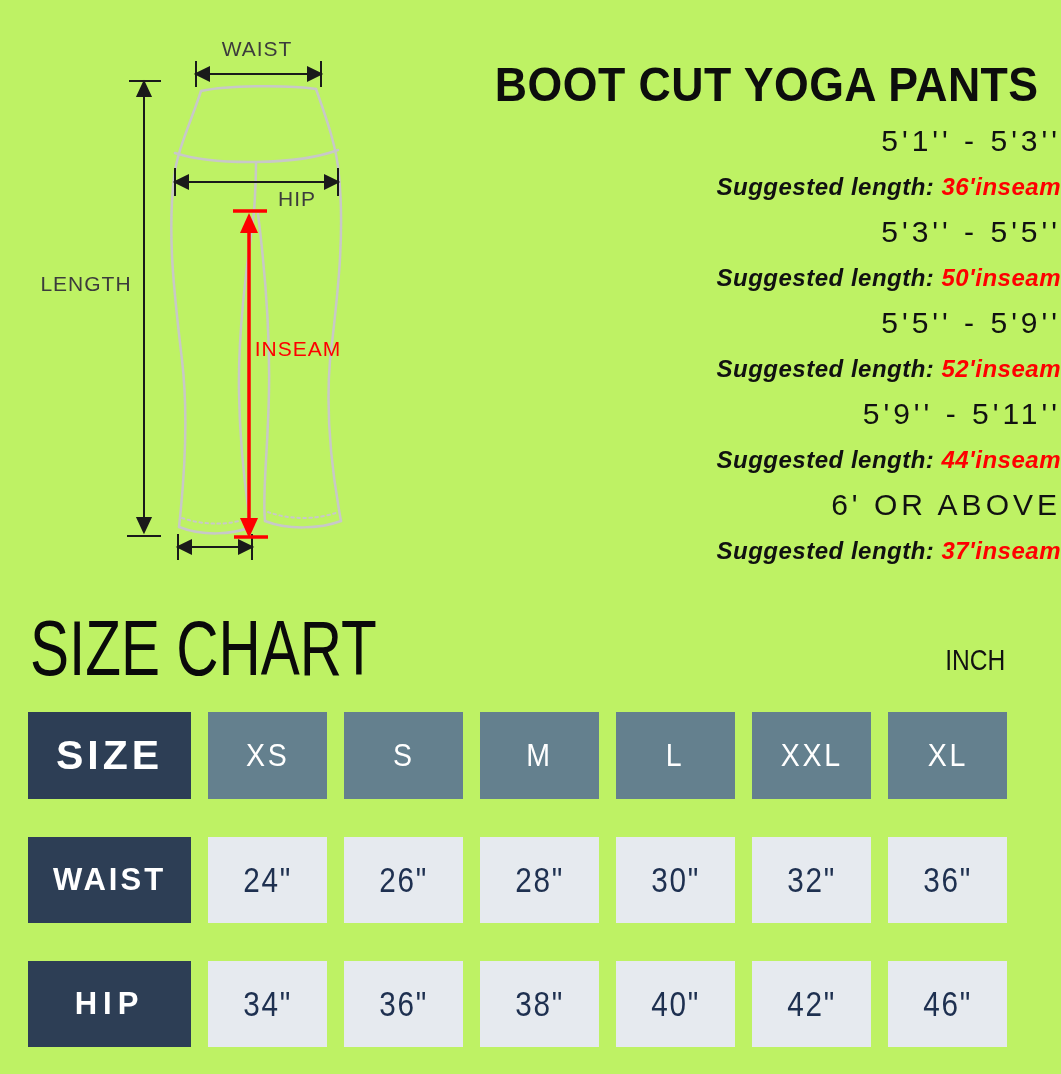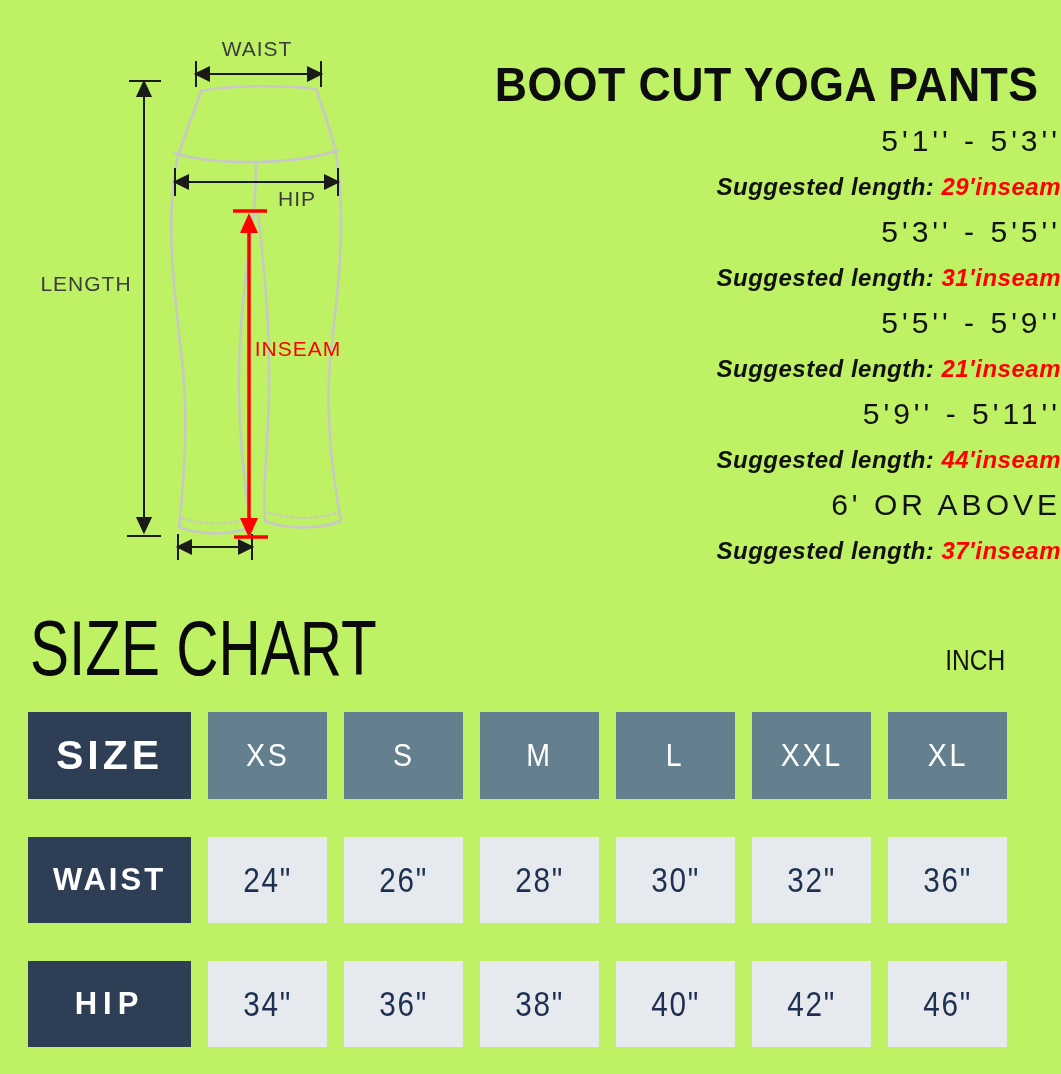--- a/index.html
+++ b/index.html
@@ -104,31 +104,31 @@
     <text class="diag-label" x="297" y="206" text-anchor="middle">HIP</text>
     <text class="diag-label" x="86" y="291" text-anchor="middle">LENGTH</text>
     <text class="diag-label red" x="298" y="356" text-anchor="middle">INSEAM</text>
   </svg>
 
   <div class="guide">
     <div class="guide-title">BOOT CUT YOGA PANTS</div>
 
     <div class="g-height">5'1'' - 5'3''</div>
     <div class="g-sugg">
-      <span>Suggested length:</span><span class="red">29'inseam</span>
+      <span>Suggested length:</span><span class="red">36'inseam</span>
     </div>
 
     <div class="g-height">5'3'' - 5'5''</div>
     <div class="g-sugg">
-      <span>Suggested length:</span><span class="red">31'inseam</span>
+      <span>Suggested length:</span><span class="red">50'inseam</span>
     </div>
 
     <div class="g-height">5'5'' - 5'9''</div>
     <div class="g-sugg">
-      <span>Suggested length:</span><span class="red">21'inseam</span>
+      <span>Suggested length:</span><span class="red">52'inseam</span>
     </div>
 
     <div class="g-height">5'9'' - 5'11''</div>
     <div class="g-sugg">
       <span>Suggested length:</span><span class="red">44'inseam</span>
     </div>
 
     <div class="g-height">6' OR ABOVE</div>
     <div class="g-sugg">
       <span>Suggested length:</span><span class="red">37'inseam</span>

